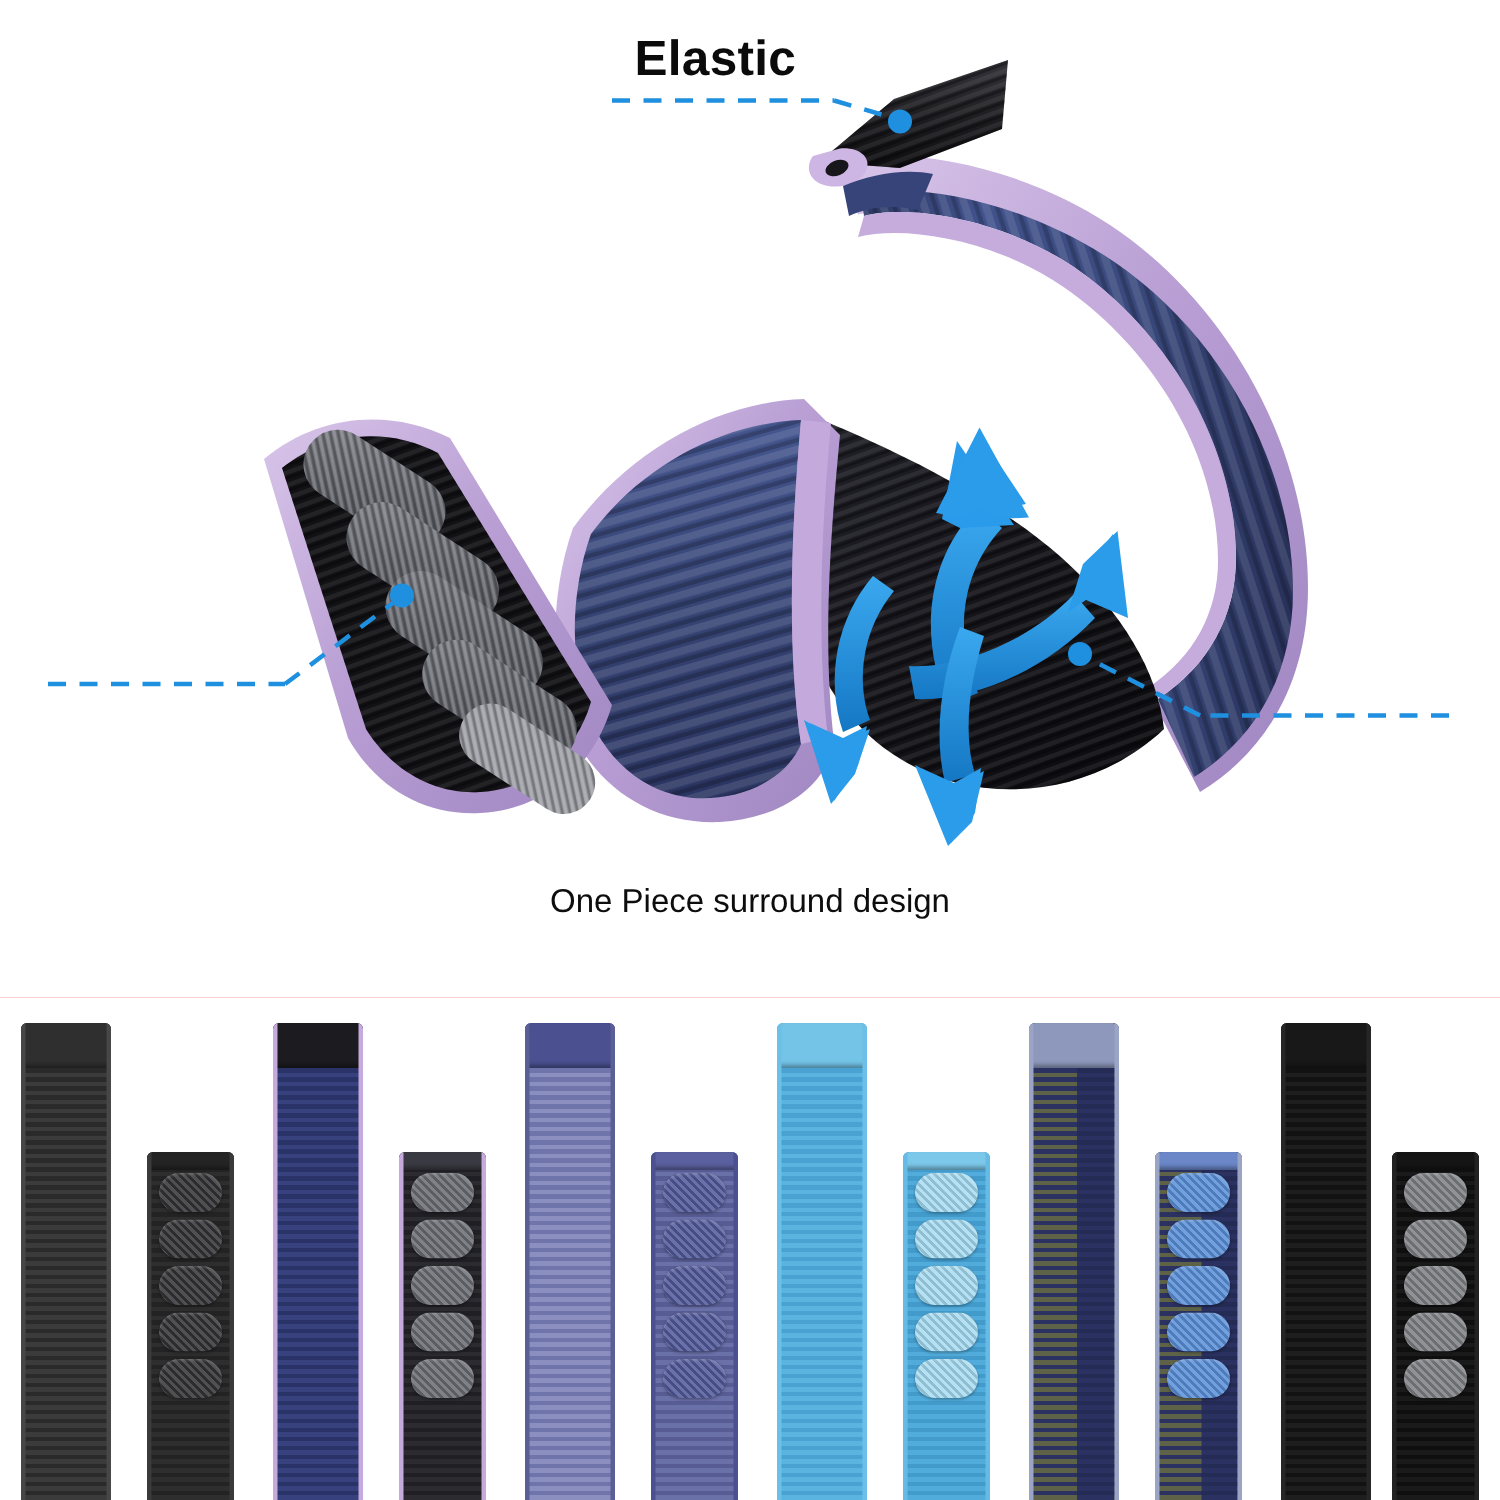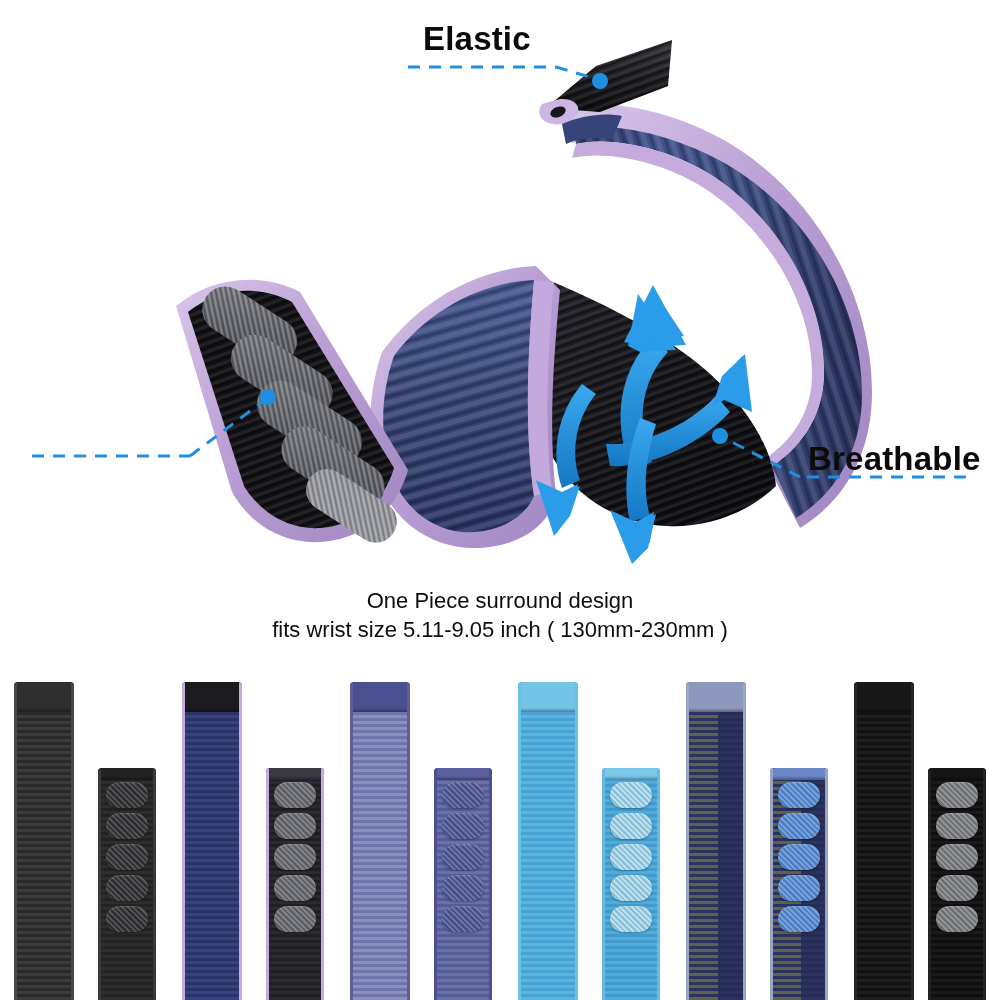--- a/index.html
+++ b/index.html
@@ -331,26 +331,24 @@
       <circle cx="268" cy="397" r="8" fill="#1f90e0"></circle>
 
       <g stroke="#1f90e0" stroke-width="3" stroke-dasharray="12 9" fill="none" stroke-linecap="butt">
         <path d="M966 477 L 800 477"></path>
         <path d="M800 477 L 722 437"></path>
       </g>
       <circle cx="720" cy="436" r="8" fill="#1f90e0"></circle>
     </svg>
 
     <div class="callout-label" id="label-elastic">Elastic</div>
-    <div class="callout-label" id="label-breathable">Breathable</div>
   </div>
 
   <div id="caption">
     <div class="caption-line">One Piece surround design</div>
-    <div class="caption-line">fits wrist size 5.11-9.05 inch ( 130mm-230mm )</div>
   </div>
 
   <div id="swatch-strip">
       <div class="swatch" style="left: 14px; width: 60px; height: 318px;">
         <div class="weave" style="background: repeating-linear-gradient(0deg, rgb(59, 59, 59) 0px, rgb(59, 59, 59) 3px, rgb(42, 42, 42) 3px, rgb(42, 42, 42) 6px), linear-gradient(90deg, rgba(0, 0, 0, 0.35) 0%, rgba(255, 255, 255, 0.1) 28%, rgba(255, 255, 255, 0.04) 62%, rgba(0, 0, 0, 0.38) 100%); background-blend-mode: normal, overlay;"></div>
         <div class="tip" style="height: 30px; background: rgb(47, 47, 47); border-radius: 4px 4px 0px 0px; box-shadow: rgba(0, 0, 0, 0.35) 0px -2px 3px inset;"></div>
         <div class="trim-l" style="background: rgb(71, 71, 71);"></div>
         <div class="trim-r" style="background: rgb(71, 71, 71);"></div>
       </div>
       <div class="swatch" style="left: 98px; width: 58px; height: 232px;">

